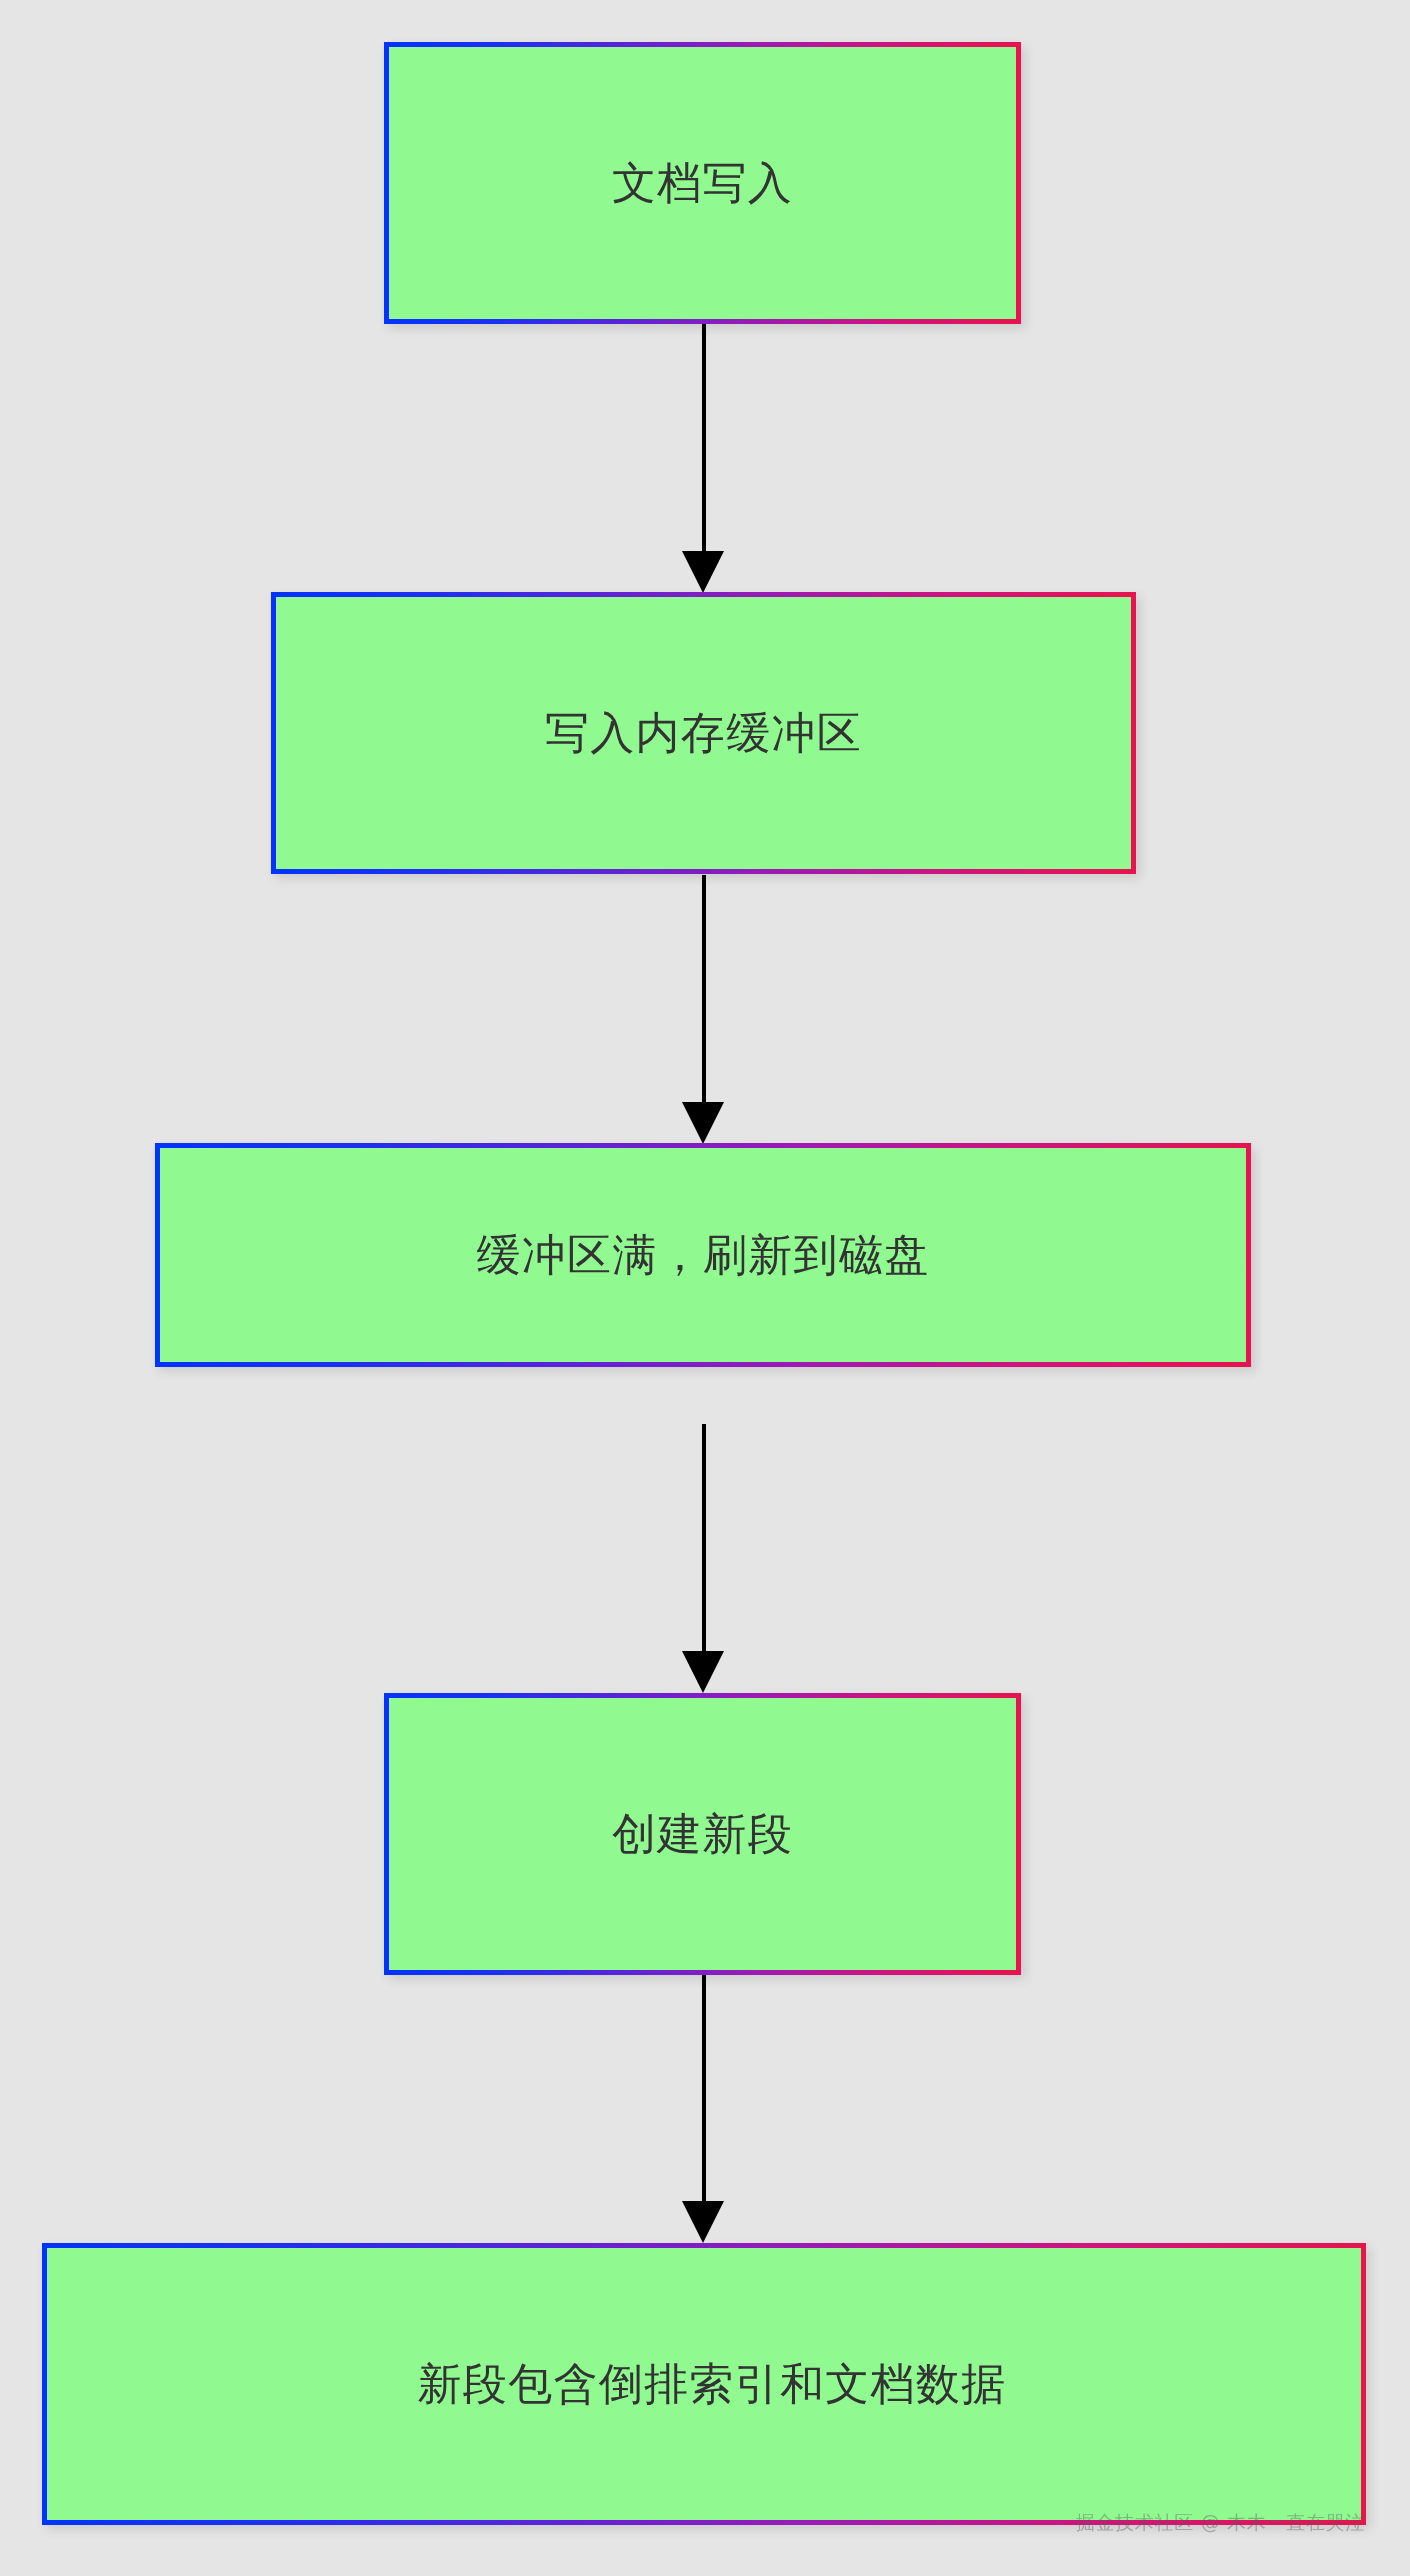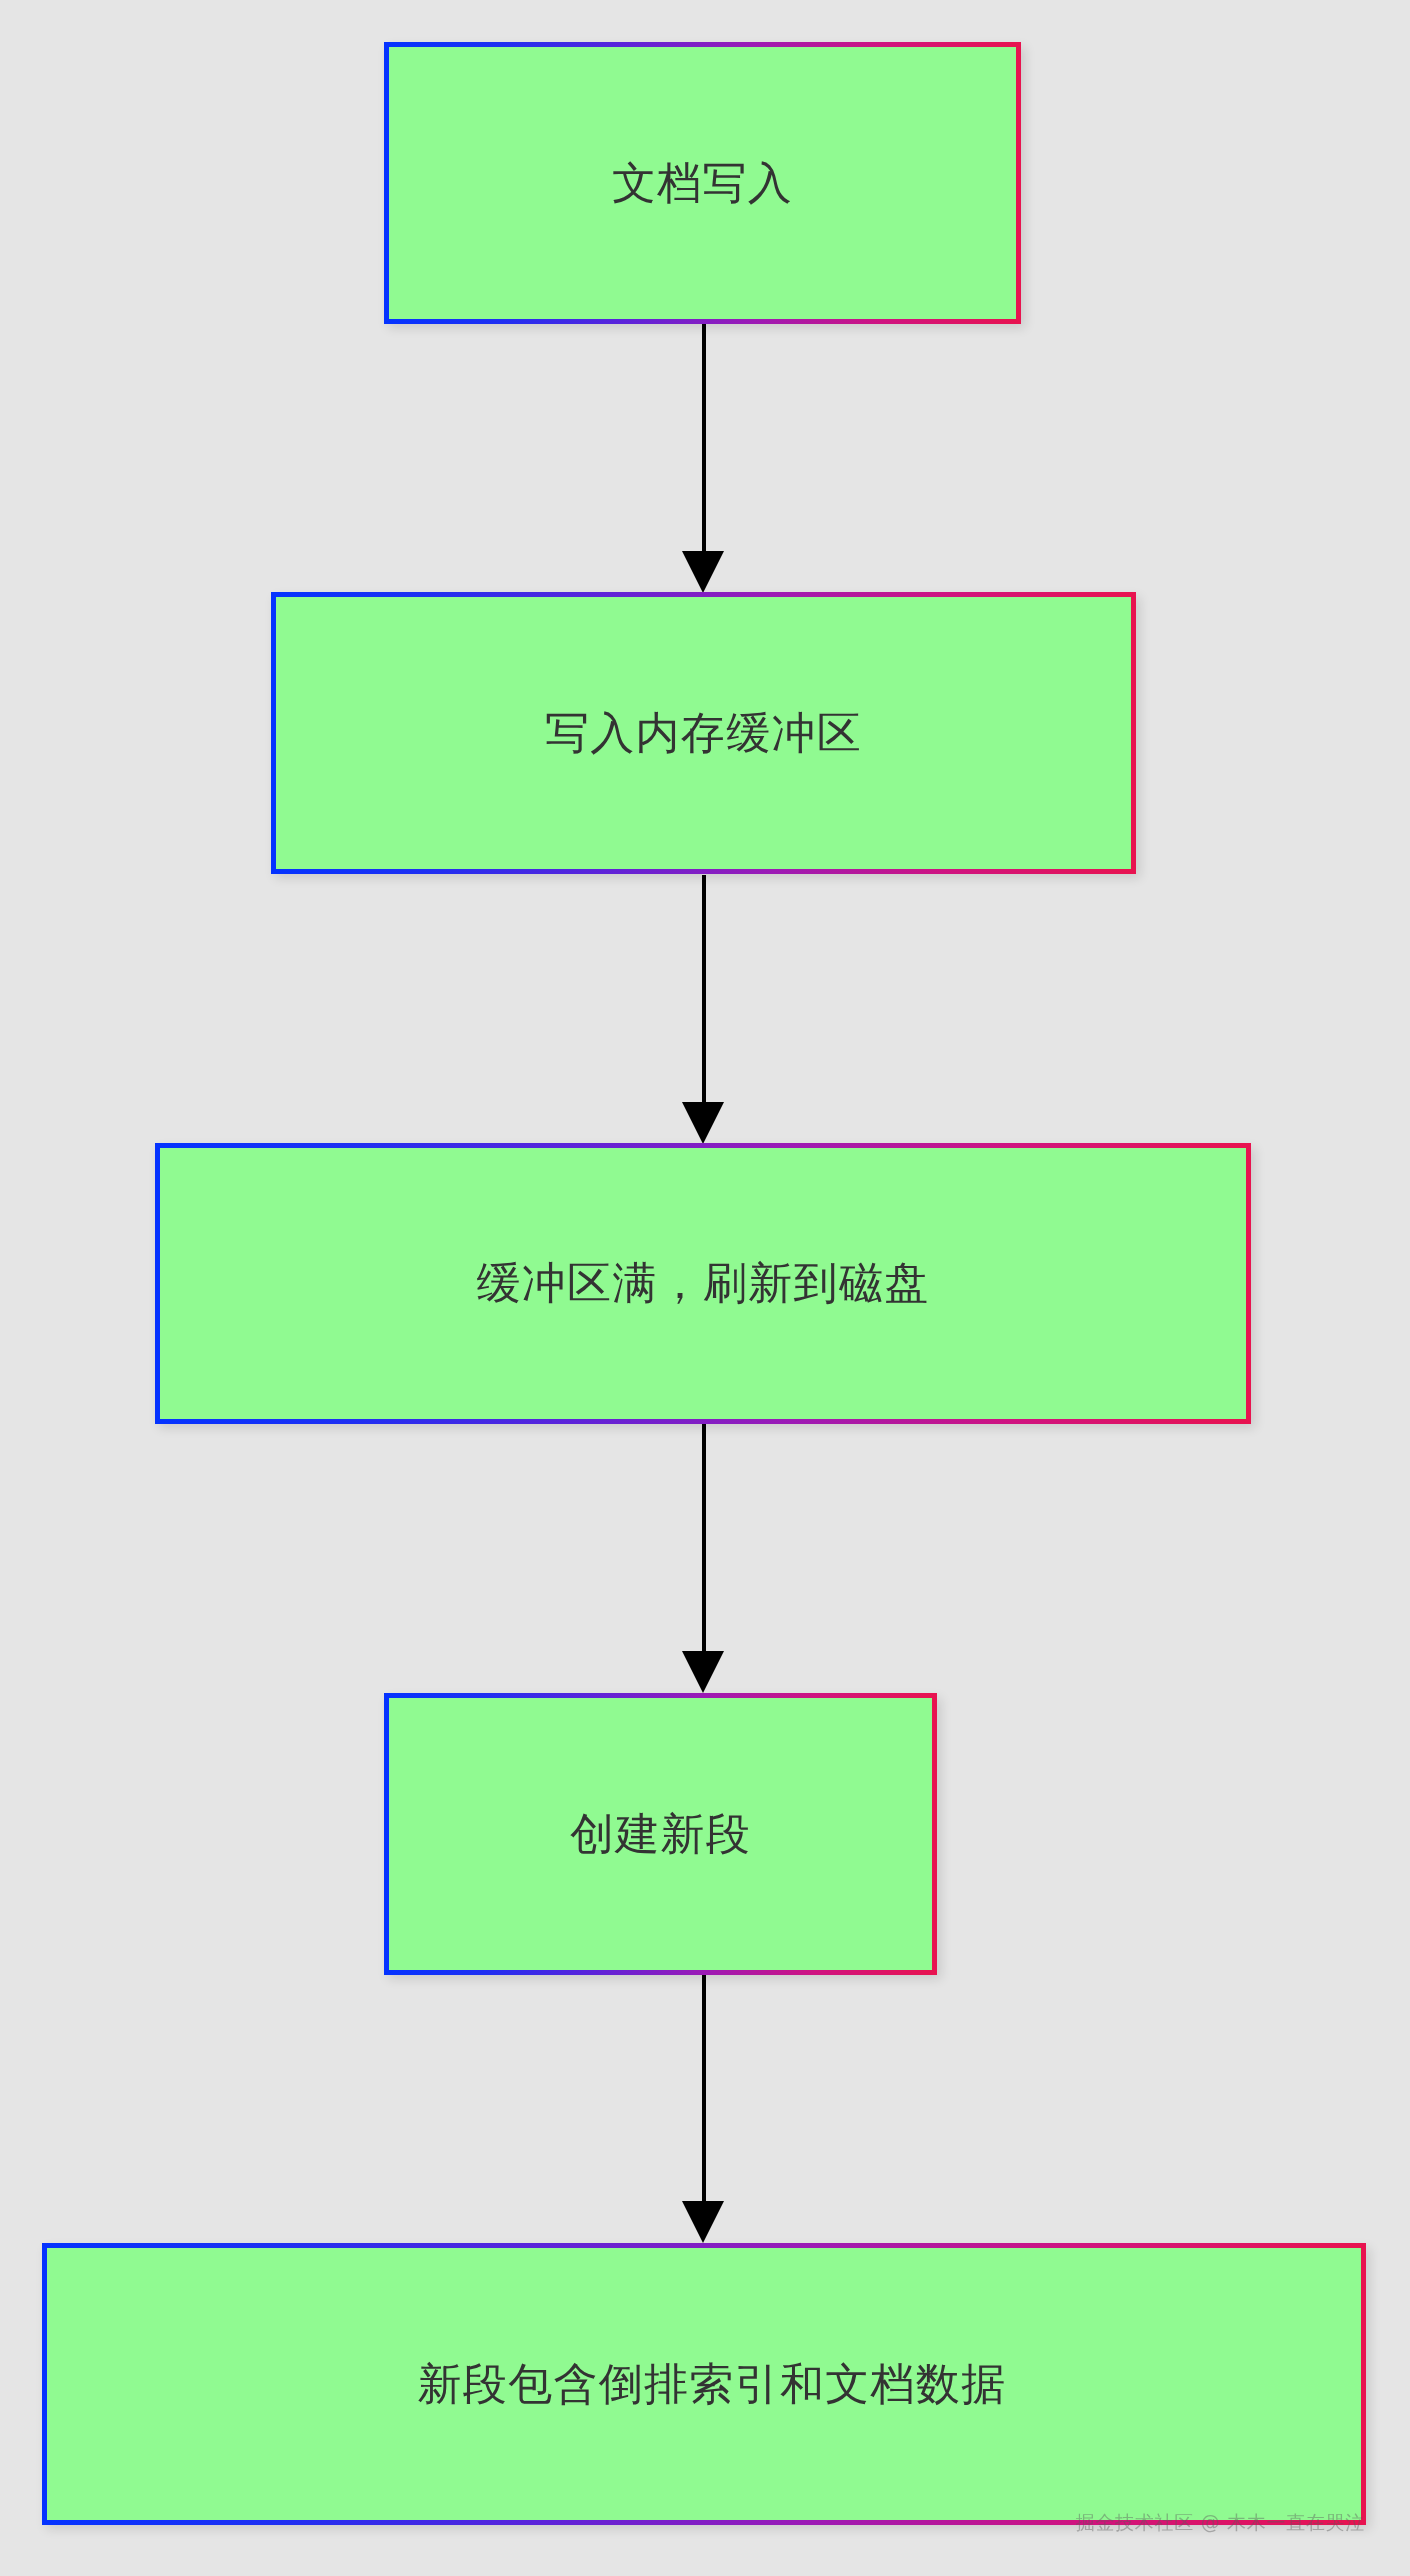--- a/index.html
+++ b/index.html
@@ -43,22 +43,22 @@
     font-size: 44px;
     line-height: 1.15;
     letter-spacing: 1.3px;
     text-align: center;
     white-space: nowrap;
     font-weight: 400;
   }
 
   #node-1 { left: 384px;  top: 42px;   width: 637px;  height: 282px; }
   #node-2 { left: 271px;  top: 592px;  width: 865px; height: 282px; }
-  #node-3 { left: 155px;  top: 1143px; width: 1096px; height: 281px; }
-  #node-4 { left: 384px;  top: 1693px; width: 553px;  height: 282px; }
+  #node-3 { left: 155px;  top: 1143px; width: 1096px; height: 224px; }
+  #node-4 { left: 384px;  top: 1693px; width: 637px;  height: 282px; }
   #node-5 { left: 42px;   top: 2243px; width: 1324px; height: 282px; padding-left: 16px; }
 
   
   .connector {
     position: absolute;
     left: 682px;
     width: 43px;
   }
   .connector .stem {
     position: absolute;

